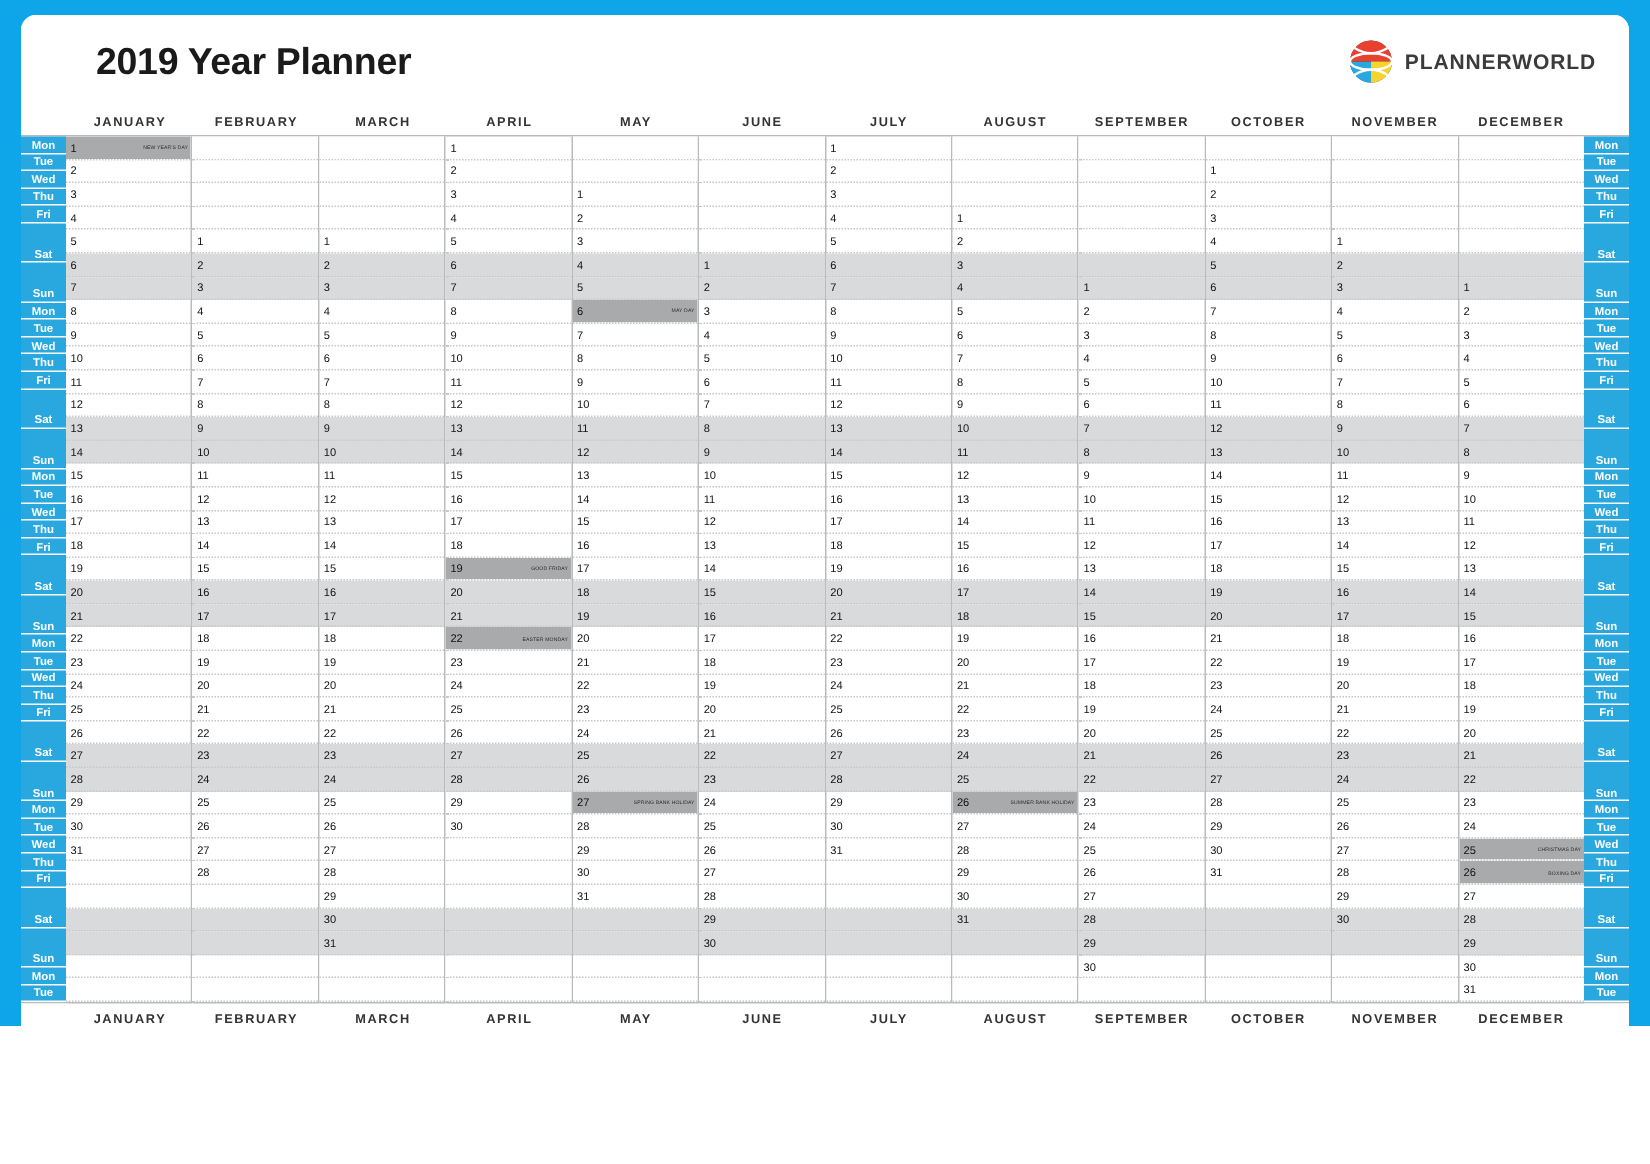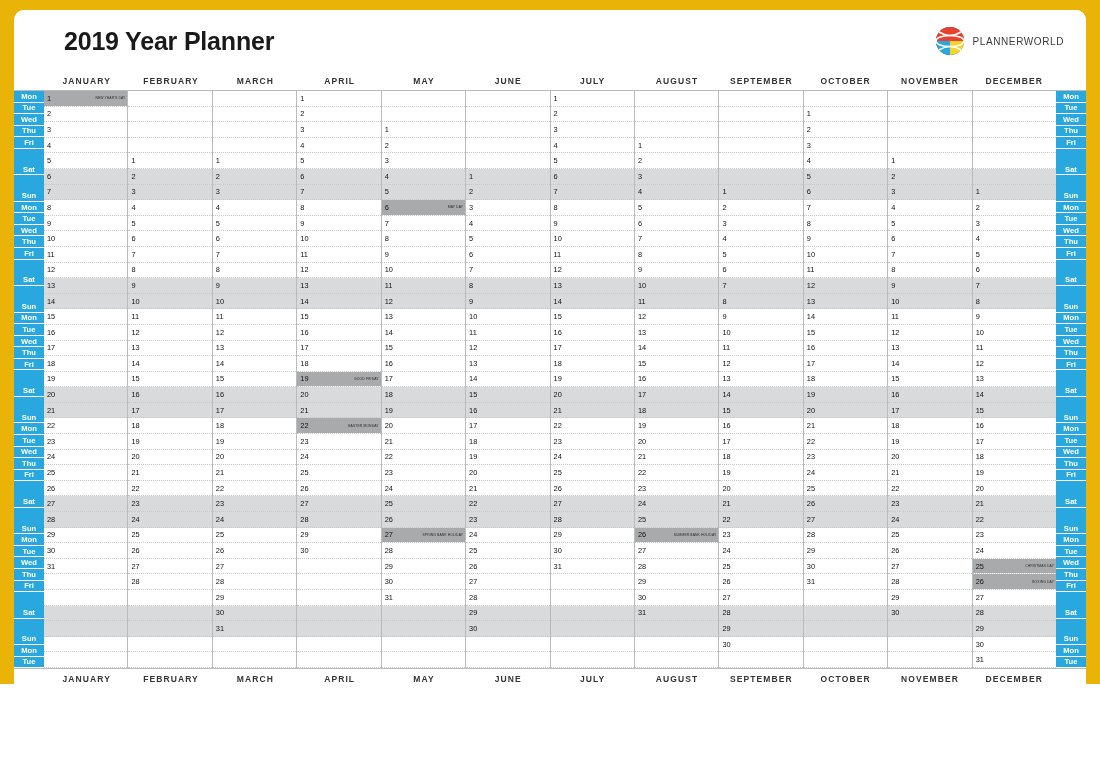--- a/index.html
+++ b/index.html
@@ -5,21 +5,21 @@
   * { box-sizing: border-box; }
   html, body {
     margin: 0; padding: 0;
     width: 1100px; height: 776px;
     font-family: "Liberation Sans", sans-serif;
     background: #ffffff;
   }
   #planner {
     position: relative;
     width: 1100px; height: 684px;
-    background: #eab308;
+    background: #0ea5e9;
     overflow: hidden;
   }
   .sheet {
     position: absolute;
     left: 14px; top: 10px;
     width: 1072px; height: 756px;
     background: #ffffff;
     border-radius: 10px;
     overflow: hidden;
     display: flex;
@@ -44,22 +44,22 @@
   .brand {
     display: flex;
     align-items: center;
     gap: 8px;
   }
   .brand-mark {
     width: 30px; height: 30px;
     position: relative;
   }
   .brand-name {
-    font-size: 10px;
-    font-weight: normal;
+    font-size: 14px;
+    font-weight: bold;
     letter-spacing: 0.6px;
     color: #3b3b3b;
   }
   
   .months-strip {
     display: flex;
     height: 18px;
     flex: 0 0 18px;
     background: #fff;
   }

